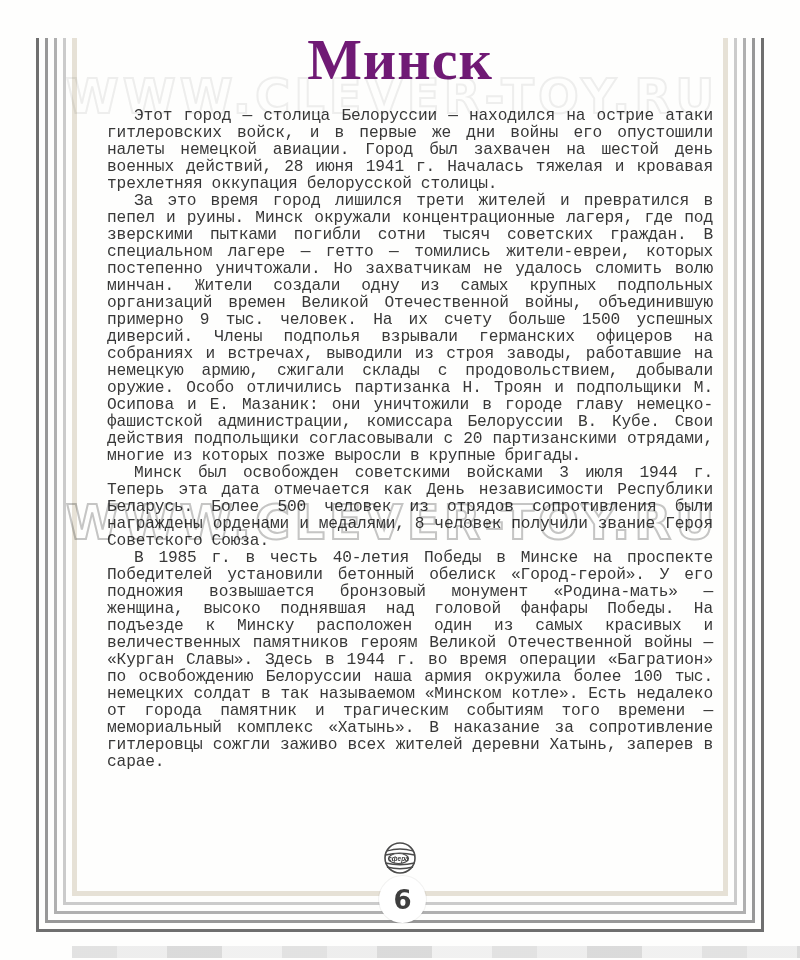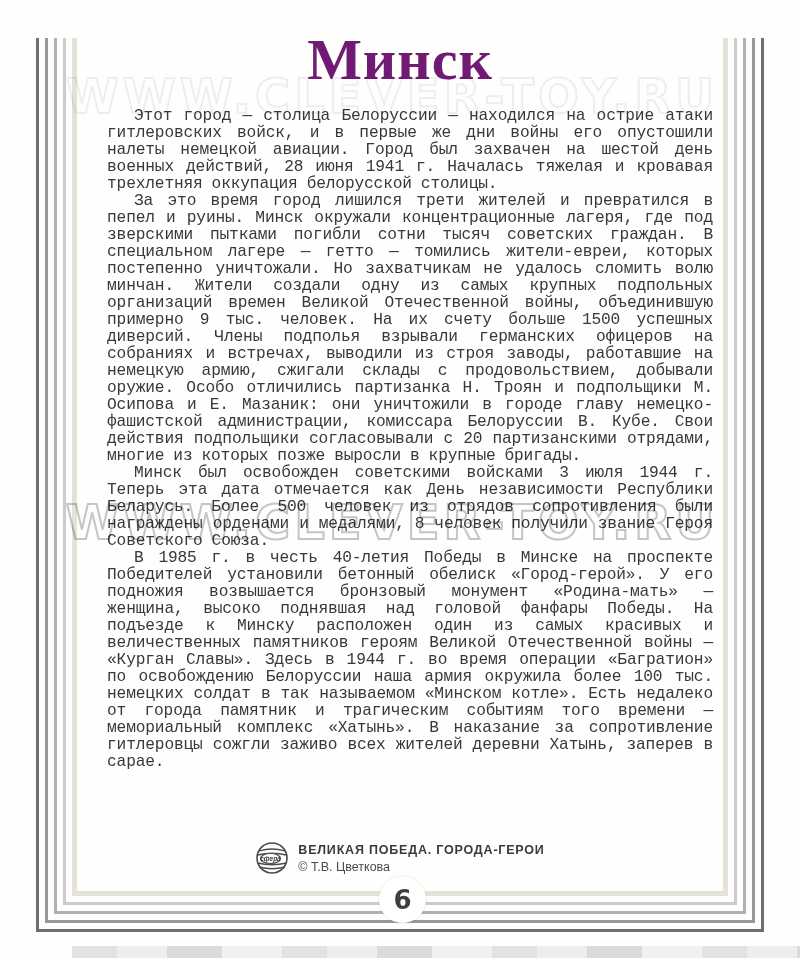--- a/index.html
+++ b/index.html
@@ -146,23 +146,19 @@
 <div class="footer">
   <svg width="34" height="34" viewBox="0 0 34 34" aria-hidden="true">
     <circle cx="17" cy="17" r="15" fill="#ffffff" stroke="#4a4a4a" stroke-width="1.6"></circle>
     <path d="M4 10 Q 17 6 30 10" fill="none" stroke="#4a4a4a" stroke-width="1.3"></path>
     <path d="M2.5 14 Q 17 10.5 31.5 14" fill="none" stroke="#4a4a4a" stroke-width="1.3"></path>
     <path d="M2.5 22 Q 17 25.5 31.5 22" fill="none" stroke="#4a4a4a" stroke-width="1.3"></path>
     <path d="M4 26 Q 17 29.5 30 26" fill="none" stroke="#4a4a4a" stroke-width="1.3"></path>
     <ellipse cx="15.5" cy="17.5" rx="10" ry="5" fill="#ffffff" stroke="#4a4a4a" stroke-width="1.2"></ellipse>
     <text x="15.5" y="20" text-anchor="middle" font-family="Liberation Sans, DejaVu Sans, sans-serif" font-size="6.5" font-style="italic" font-weight="bold" fill="#3c3c3c">сфера</text>
   </svg>
-  <div class="txt">
-    <div class="series">ВЕЛИКАЯ ПОБЕДА. ГОРОДА-ГЕРОИ</div>
-    <div class="copy">© Т.В. Цветкова</div>
-  </div>
 </div>
 
 <div class="page-num-circle">
   <span class="num">6</span>
 </div>
 
 <div class="scan-strip"></div>
 
 </body></html>

